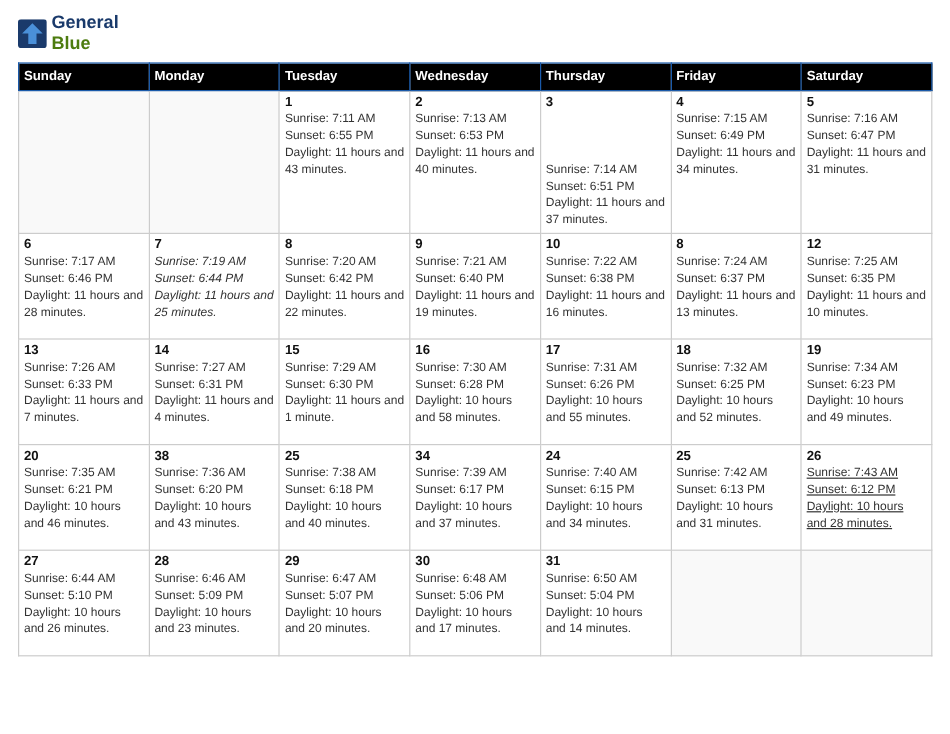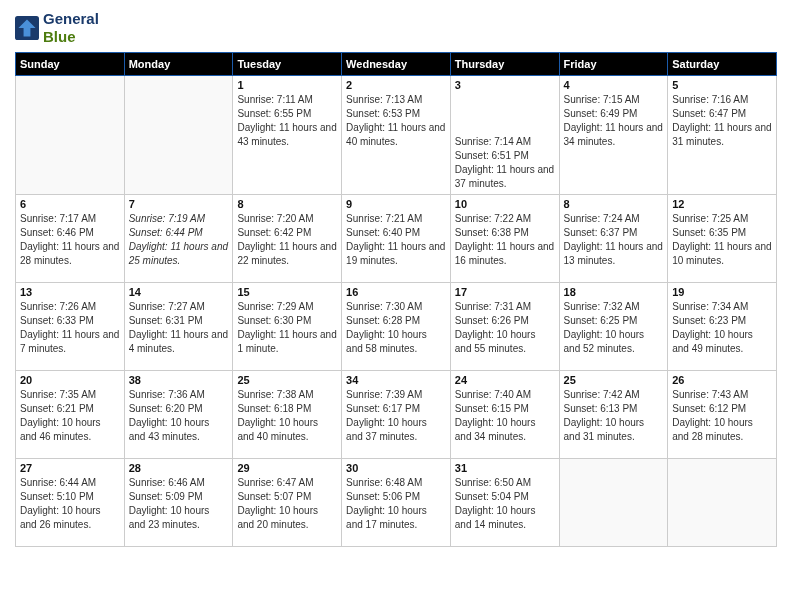--- a/index.html
+++ b/index.html
@@ -281,21 +281,21 @@
 Daylight: 10 hours and 34 minutes.</div>
           </td>
           <td>
             <div class="day-number">25</div>
             <div class="day-info" style="white-space: pre-line;">Sunrise: 7:42 AM
 Sunset: 6:13 PM
 Daylight: 10 hours and 31 minutes.</div>
           </td>
           <td>
             <div class="day-number">26</div>
-            <div class="day-info" style="white-space: pre-line;">Sunrise: 7:43 AM
+            <div class="day-info" style="white-space: pre-line; text-decoration: underline;">Sunrise: 7:43 AM
 Sunset: 6:12 PM
 Daylight: 10 hours and 28 minutes.</div>
           </td>
         </tr>
         <tr class="week-row">
           <td>
             <div class="day-number">27</div>
             <div class="day-info" style="white-space: pre-line;">Sunrise: 6:44 AM
 Sunset: 5:10 PM
 Daylight: 10 hours and 26 minutes.</div>

